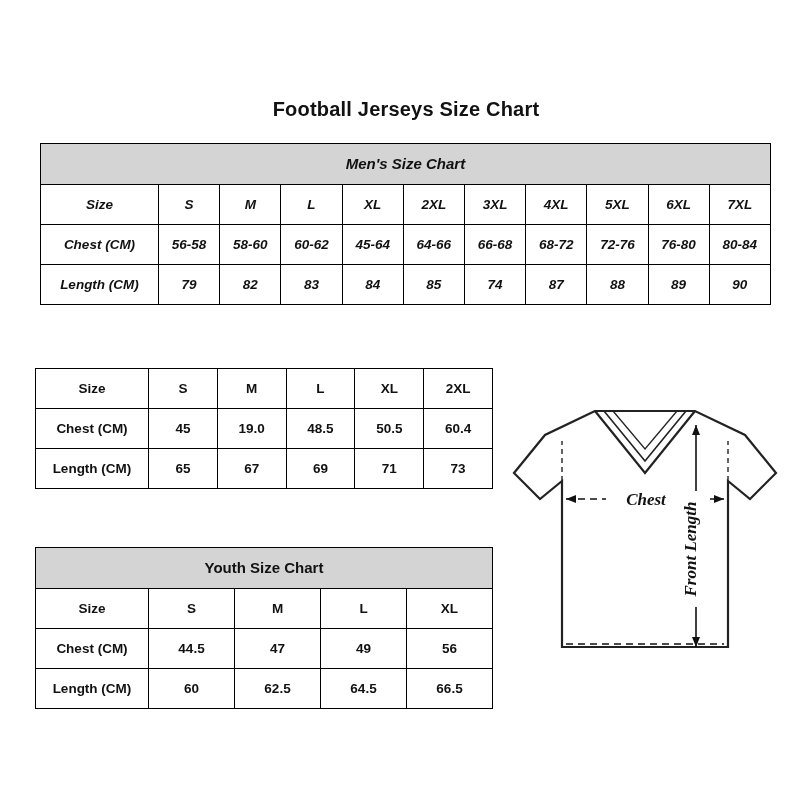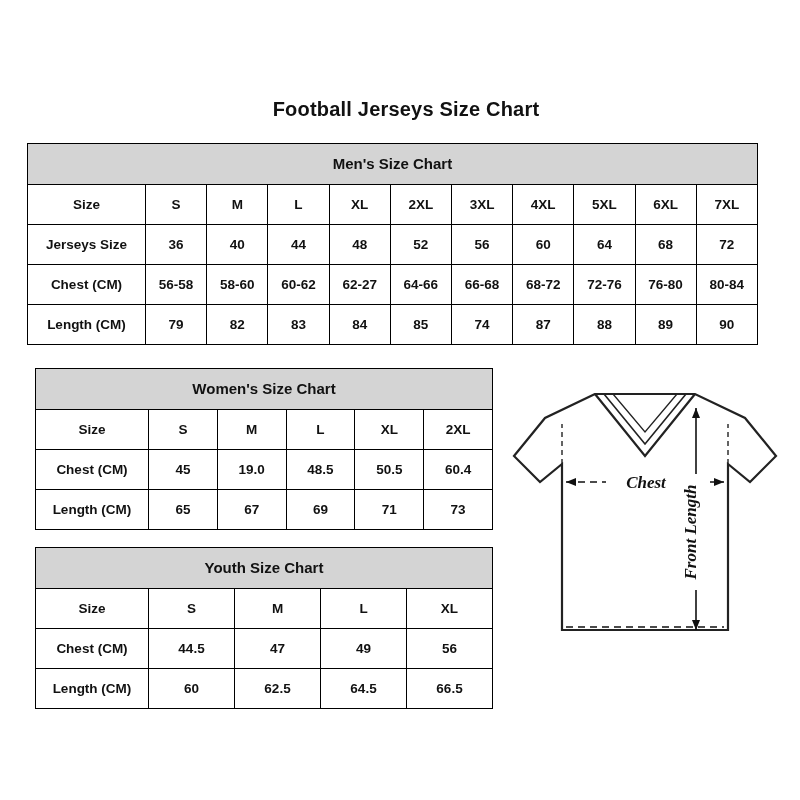--- a/index.html
+++ b/index.html
@@ -65,23 +65,24 @@
     color: #111111;
     caption-side: top;
   }
   table.size-table td.rowhead {
     font-weight: bold;
   }
 
   
   #mens-wrap {
     position: absolute;
-    left: 27px;
+    left: 40px;
     top: 143px;
     width: 730px;
+    font-style: italic;
   }
   #mens-table { width: 730px; }
   #mens-table col.label { width: 118px; }
   #mens-table col.val { width: 61.2px; }
 
   
   #womens-wrap {
     position: absolute;
     left: 35px;
     top: 368px;
@@ -99,21 +100,21 @@
     width: 457px;
   }
   #youth-table { width: 457px; border-radius: 8px; }
   #youth-table col.label { width: 113px; }
   #youth-table col.val { width: 86px; }
 
   
   #shirt-wrap {
     position: absolute;
     left: 500px;
-    top: 378px;
+    top: 395px;
     width: 290px;
     height: 300px;
   }
   #shirt-wrap svg { display: block; }
 
   .diag-label {
     font-family: "Liberation Serif", serif;
     font-style: italic;
     font-weight: bold;
     font-size: 17px;
@@ -151,38 +152,25 @@
           <td>L</td>
           <td>XL</td>
           <td>2XL</td>
           <td>3XL</td>
           <td>4XL</td>
           <td>5XL</td>
           <td>6XL</td>
           <td>7XL</td>
         </tr>
         <tr>
-          <td class="rowhead">Jerseys Size</td>
-          <td>36</td>
-          <td>40</td>
-          <td>44</td>
-          <td>48</td>
-          <td>52</td>
-          <td>56</td>
-          <td>60</td>
-          <td>64</td>
-          <td>68</td>
-          <td>72</td>
-        </tr>
-        <tr>
           <td class="rowhead">Chest (CM)</td>
           <td>56-58</td>
           <td>58-60</td>
           <td>60-62</td>
-          <td>62-27</td>
+          <td>45-64</td>
           <td>64-66</td>
           <td>66-68</td>
           <td>68-72</td>
           <td>72-76</td>
           <td>76-80</td>
           <td>80-84</td>
         </tr>
         <tr>
           <td class="rowhead">Length (CM)</td>
           <td>79</td>
@@ -203,21 +191,20 @@
   <div id="womens-wrap">
     <table class="size-table" id="womens-table">
       <colgroup>
         <col class="label">
         <col class="val">
           <col class="val">
           <col class="val">
           <col class="val">
           <col class="val">
       </colgroup>
-      <caption>Women's Size Chart</caption>
       <tbody>
         <tr>
           <td class="rowhead">Size</td>
           <td>S</td>
           <td>M</td>
           <td>L</td>
           <td>XL</td>
           <td>2XL</td>
         </tr>
         <tr>

